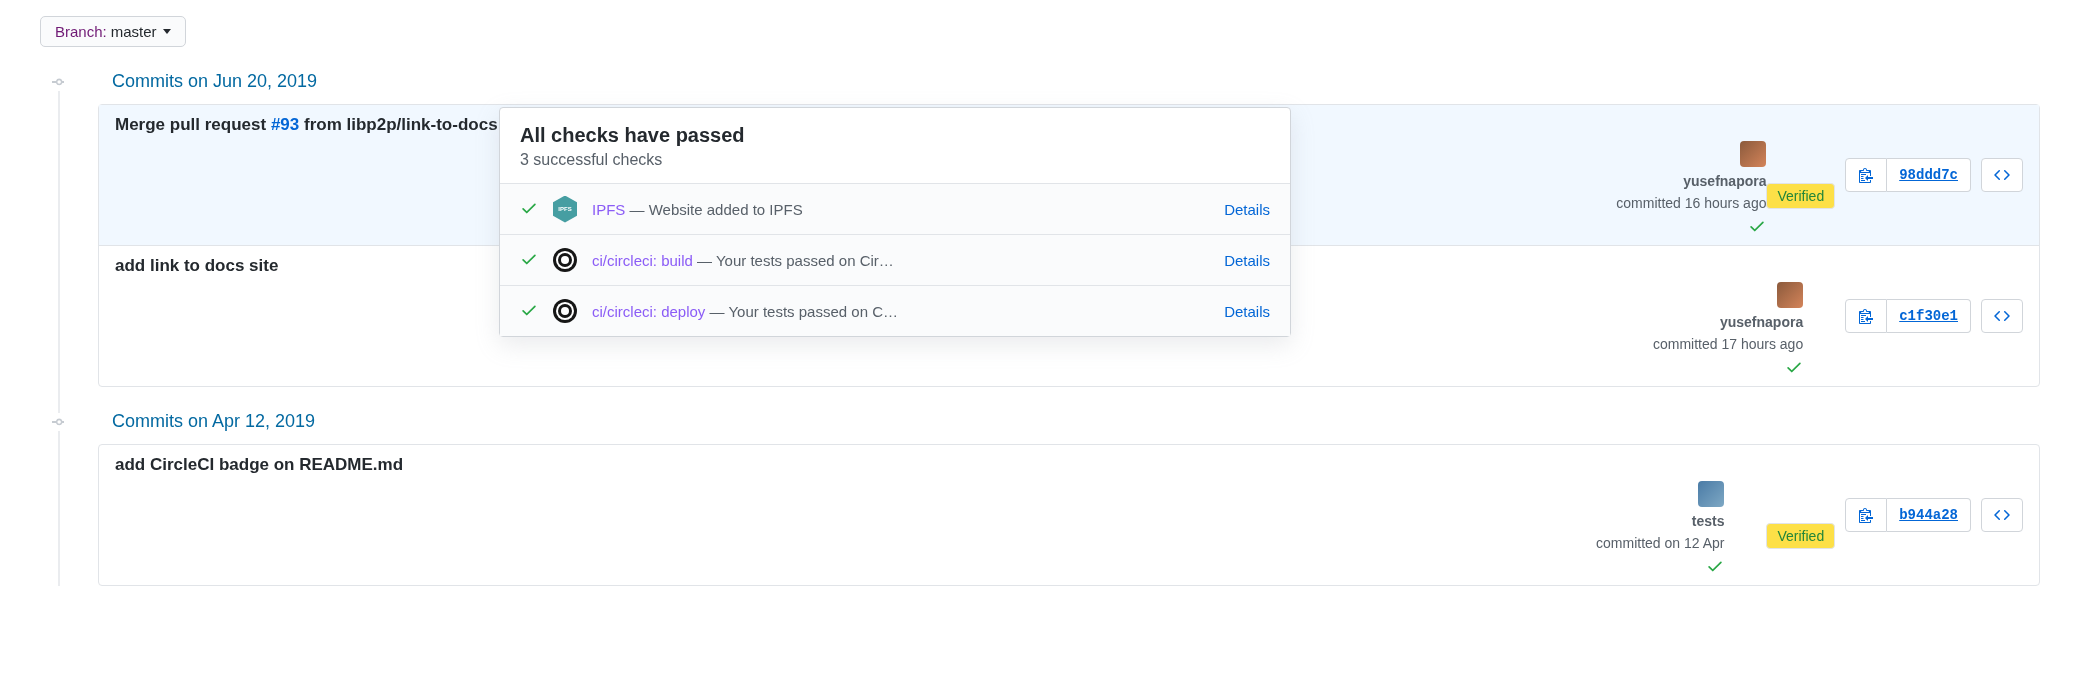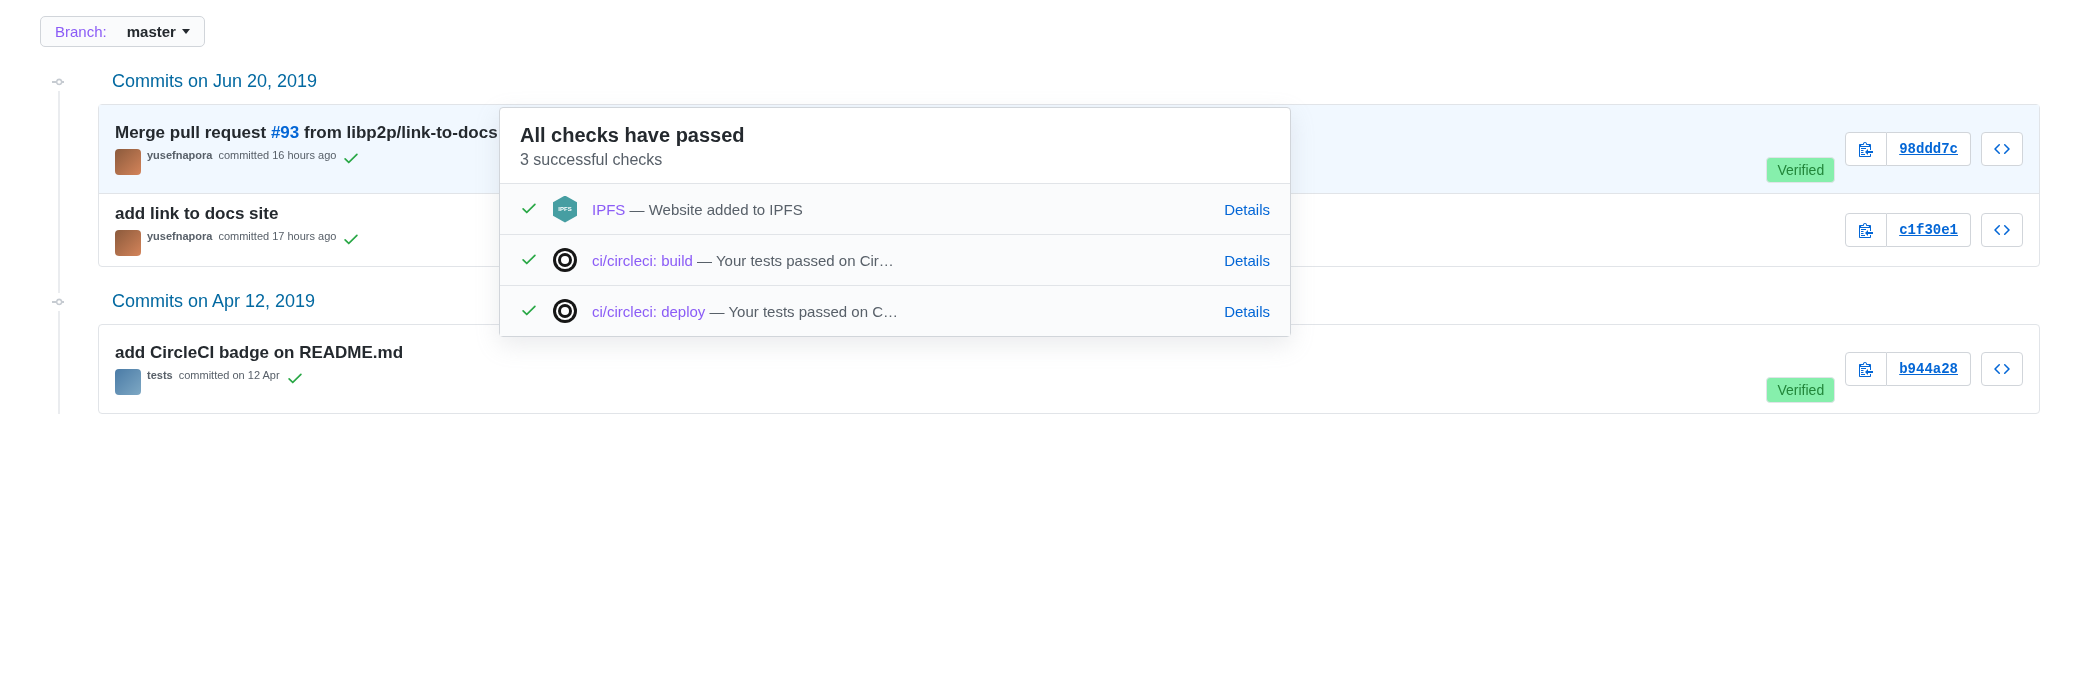--- a/index.html
+++ b/index.html
@@ -19,25 +19,25 @@
       align-items: center;
       padding: 6px 14px;
       background: #fafbfc;
       border: 1px solid #d1d5da;
       border-radius: 5px;
       font-size: 15px;
       cursor: pointer;
       margin-bottom: 24px;
     }
     .branch-select .label {
-      color: #8b5cf6;
-      margin-right: 20px;
+      color: #701a75;
+      margin-right: 4px;
     }
     .branch-select .value {
-      font-weight: 700;
+      font-weight: 400;
       color: #24292e;
     }
     .branch-select .caret {
       margin-left: 6px;
       width: 0;
       height: 0;
       border-left: 4px solid transparent;
       border-right: 4px solid transparent;
       border-top: 5px solid #24292e;
     }
@@ -85,20 +85,21 @@
     }
     .commit-row {
       display: flex;
       align-items: center;
       padding: 10px 16px;
       border-bottom: 1px solid #e1e4e8;
       position: relative;
     }
     .commit-row:last-child {
       border-bottom: none;
+      gap: 42px;
     }
     .commit-row.highlighted {
       background: #f1f8ff;
     }
     .commit-main {
       flex: 1;
       min-width: 0;
     }
     .commit-title {
       font-size: 17px;
@@ -126,24 +127,25 @@
       border-radius: 2px;
       cursor: pointer;
       font-size: 12px;
       font-weight: 700;
       color: #444d56;
       line-height: 1;
       padding-bottom: 6px;
     }
     .commit-meta {
       display: flex;
-      align-items: flex-start;
-      font-size: 11px;
+      align-items: flex-end;
+      font-size: 14px;
       color: #586069;
       gap: 6px;
+      flex-direction: column;
     }
     .avatar {
       width: 26px;
       height: 26px;
       border-radius: 4px;
       background: linear-gradient(135deg, #8b5a3c, #d4845a);
       display: inline-block;
       flex-shrink: 0;
     }
     .avatar.alt {
@@ -161,21 +163,21 @@
       display: flex;
       align-items: center;
       gap: 10px;
     }
     .verified-badge {
       padding: 4px 10px;
       border: 1px solid #e1e4e8;
       border-radius: 4px;
       color: #22863a;
       font-size: 14px;
-      background: #86efac;
+      background: #fde047;
       margin-top: 42px;
     }
     .btn-group {
       display: flex;
     }
     .btn {
       display: inline-flex;
       align-items: center;
       justify-content: center;
       padding: 8px 12px;

